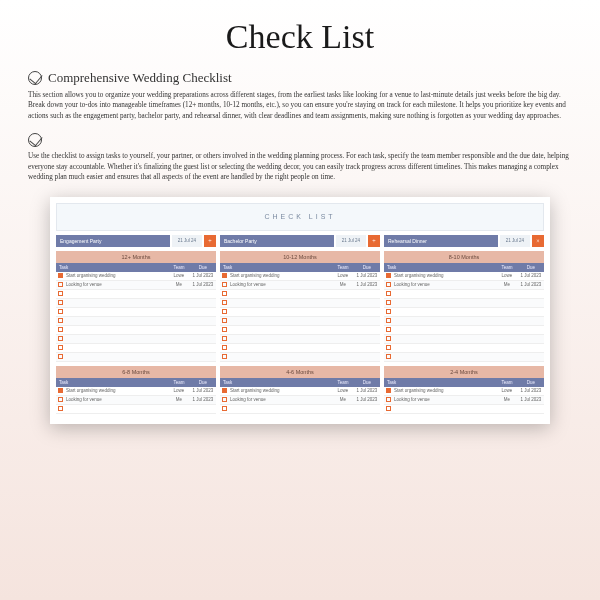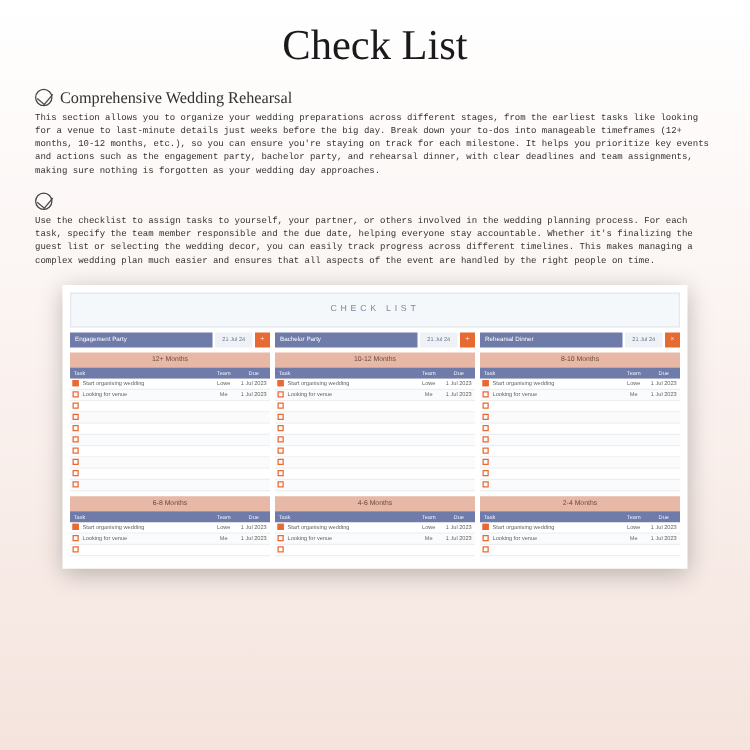--- a/index.html
+++ b/index.html
@@ -49,21 +49,21 @@
   }
   .section-title {
     font-size: 13px;
     color: #333;
     font-family: Georgia, serif;
   }
   .section-body {
     font-size: 7.2px;
     line-height: 1.45;
     color: #333;
-    font-family: Liberation Mono, monospace;
+    font-family: Liberation Serif, serif;
     padding-left: 0;
   }
   .shot-wrap {
     margin: 14px auto 0 auto;
     width: 500px;
     background: #fff;
     box-shadow: 0 4px 18px rgba(0,0,0,0.25);
     padding: 6px;
   }
   .shot-header {
@@ -172,21 +172,21 @@
   .task-due { width: 26px; text-align: center; }
 </style>
 </head>
 <body>
 
 <h1 class="title">Check List</h1>
 
 <div class="section">
   <div class="section-head">
     <span class="check-icon"></span>
-    <span class="section-title">Comprehensive Wedding Rehearsal</span>
+    <span class="section-title">Comprehensive Wedding Checklist</span>
   </div>
   <p class="section-body">This section allows you to organize your wedding preparations across different stages, from the earliest tasks like looking for a venue to last-minute details just weeks before the big day. Break down your to-dos into manageable timeframes (12+ months, 10-12 months, etc.), so you can ensure you're staying on track for each milestone. It helps you prioritize key events and actions such as the engagement party, bachelor party, and rehearsal dinner, with clear deadlines and team assignments, making sure nothing is forgotten as your wedding day approaches.</p>
 </div>
 
 <div class="section">
   <div class="section-head">
     <span class="check-icon"></span>
   </div>
   <p class="section-body">Use the checklist to assign tasks to yourself, your partner, or others involved in the wedding planning process. For each task, specify the team member responsible and the due date, helping everyone stay accountable. Whether it's finalizing the guest list or selecting the wedding decor, you can easily track progress across different timelines. This makes managing a complex wedding plan much easier and ensures that all aspects of the event are handled by the right people on time.</p>
 </div>

